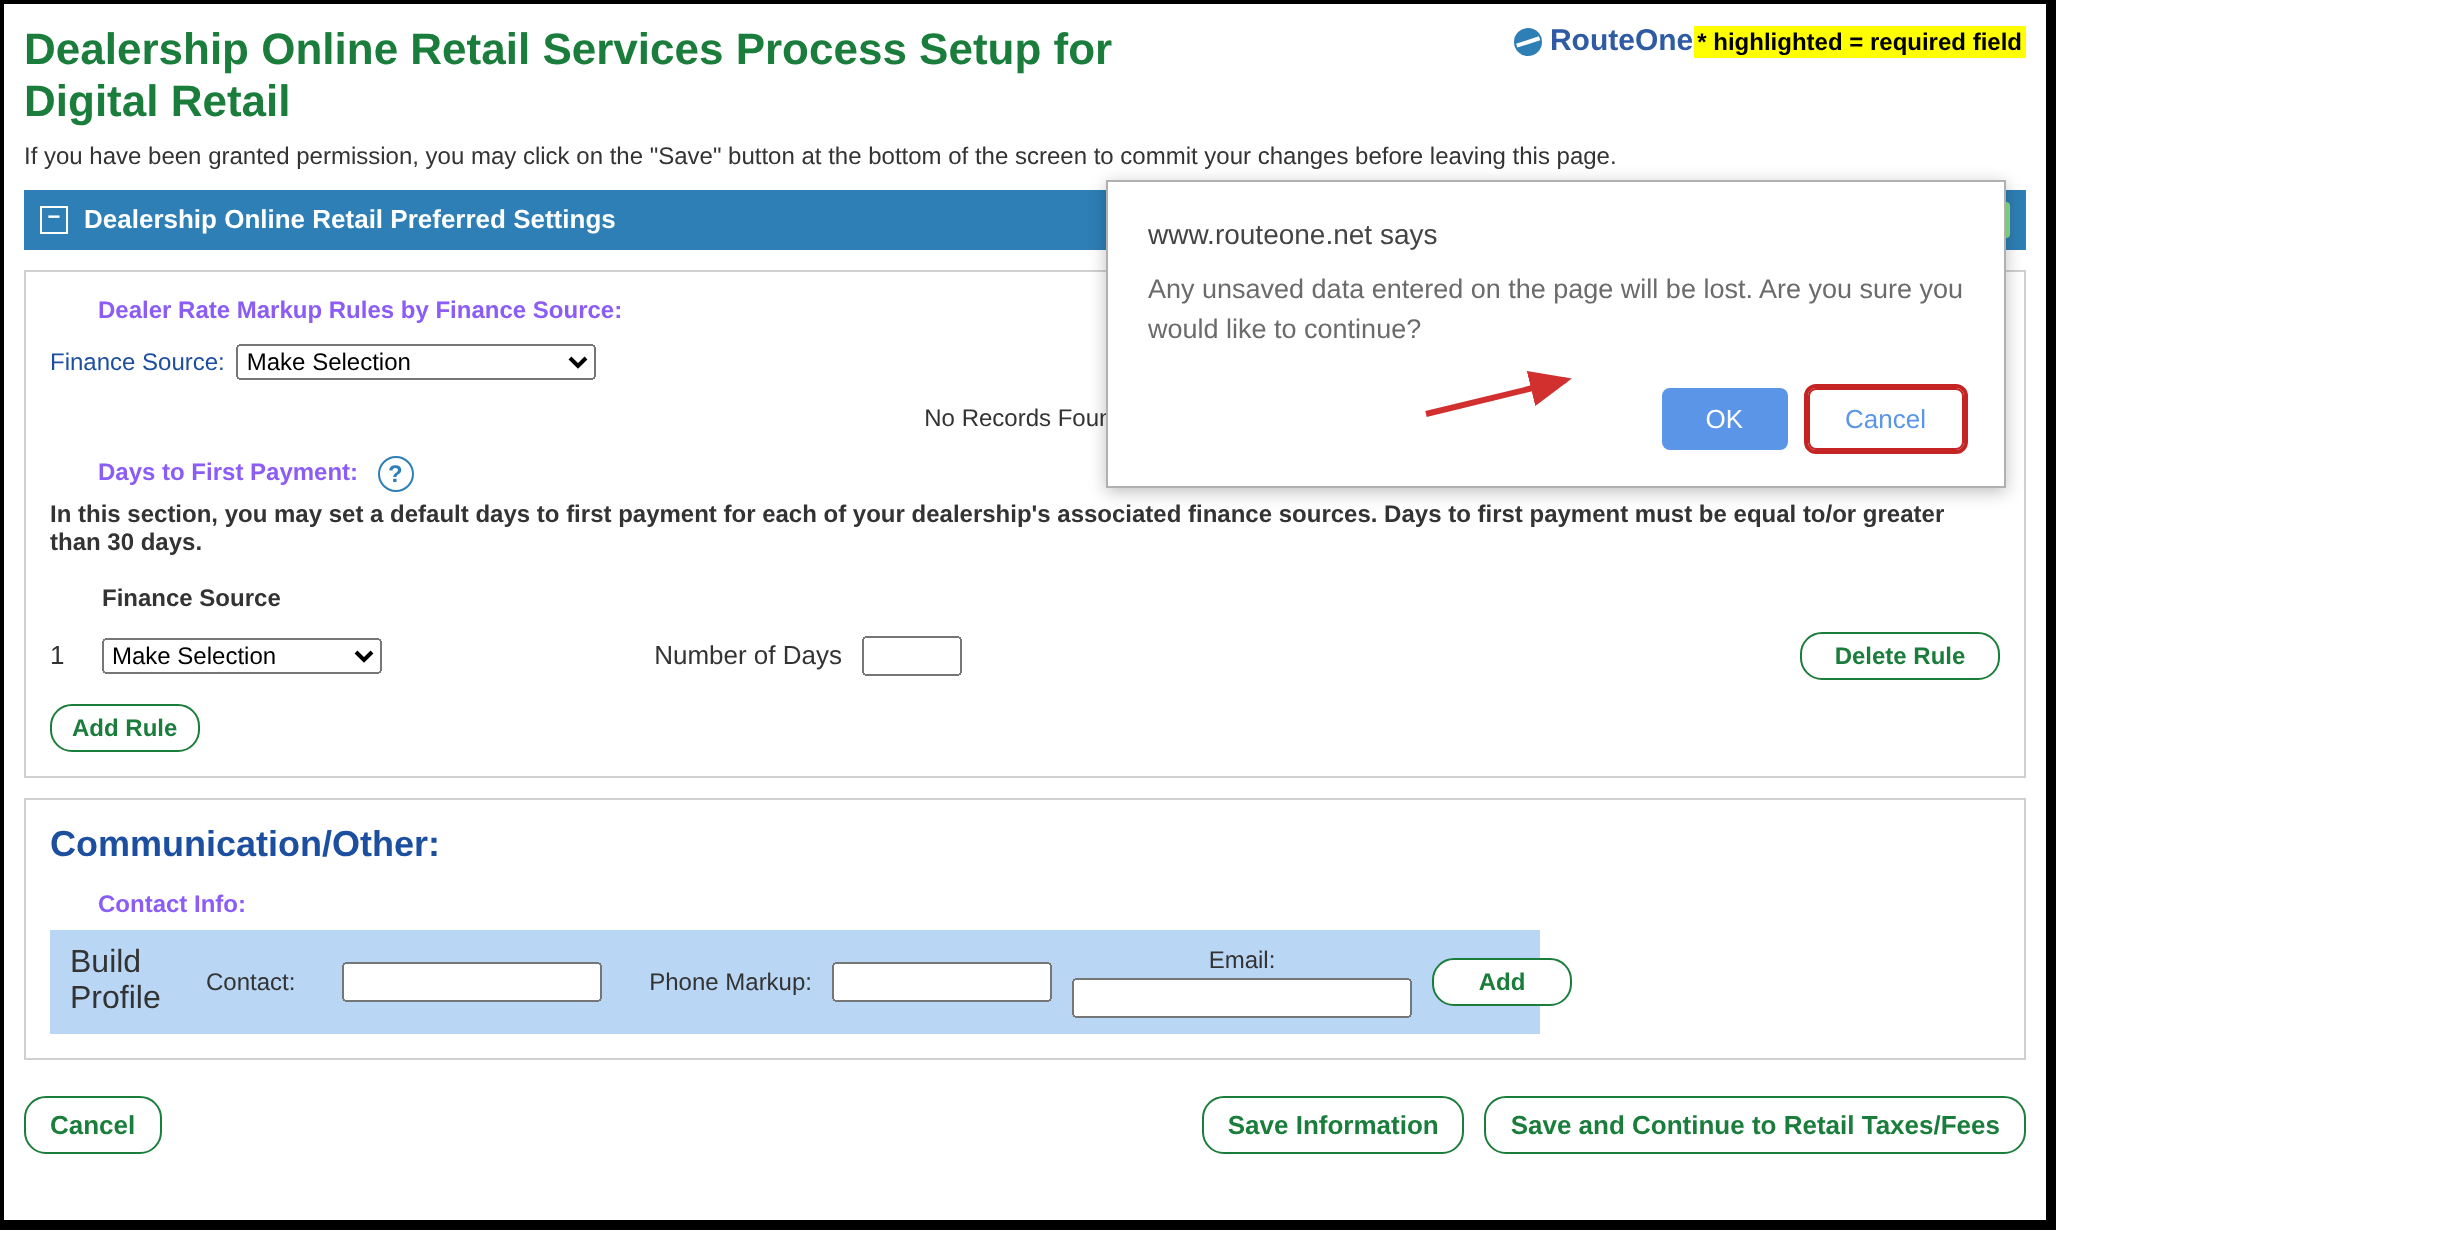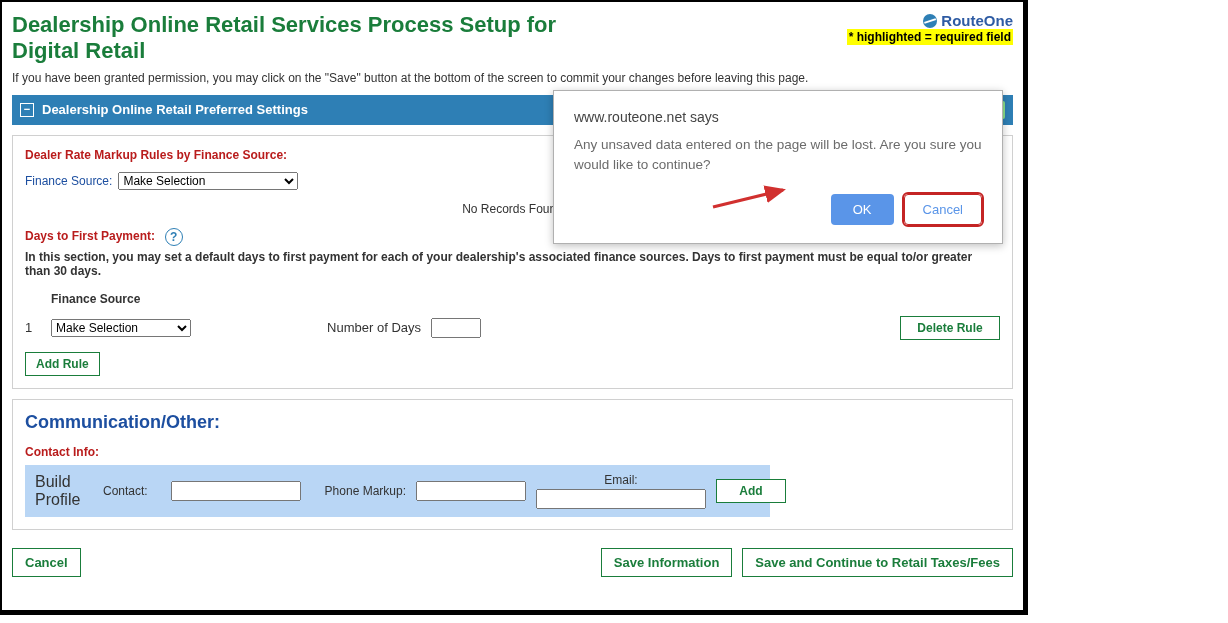--- a/index.html
+++ b/index.html
@@ -18,21 +18,21 @@
     border-bottom-width: 5px;
     padding: 10px;
     position: relative;
     width: 1028px;
     min-height: 615px;
   }
 
   
   .hdrbar { display:flex; justify-content: space-between; align-items:flex-start; }
   .page-title { font-size: 22px; font-weight: 700; color: #1a7d3b; margin:0 0 2px 0; max-width: 560px; line-height:1.2;}
-  .brand { display:flex; flex-direction:column; align-items:flex-end; }
+  .brand { display:flex; flex-direction:row; align-items:flex-end; }
   .brand-row { display:flex; align-items:center; gap:4px; font-weight:700; color:#2e5ba3; font-size:15px;}
   .brand-circle { width:14px; height:14px; border-radius:50%; background:#2e7fb5; display:inline-block; position:relative;}
   .brand-circle:after{ content:""; position:absolute; width:12px; height:1.5px; background:#fff; top:6px; left:1px; transform:rotate(-18deg);}
   .hilite { background: #ffff00; color:#000; font-weight:700; font-size:12px; padding:1px 2px; }
   .instruct { font-size:12px; color:#333; margin-top:4px; }
 
   
   .accordion-head {
     background: #2e7fb5;
     color:#fff;
@@ -42,38 +42,38 @@
     font-weight:700;
   }
   .acc-left{ display:flex; align-items:center; gap:8px;}
   .toggle-box { width:14px; height:14px; border:1px solid #fff; display:flex; align-items:center; justify-content:center; font-size:11px; line-height:11px; background:#2e7fb5; cursor:pointer;}
   .docicon { width:16px; height:18px; background:#8be08b; border-radius:2px; position:relative;}
   .docicon:after{ content:""; position:absolute; inset:3px 3px 3px 3px; border-top:2px solid #0a6a25; border-bottom:2px solid #0a6a25; height:6px;}
   
   
   .panel { border:1px solid #d0d0d0; margin-top:10px; padding:12px; }
   .section-title { color:#1d4fa0; font-weight:700; font-size:18px; margin-bottom:12px;}
-  .subhead { color:#b91c1c; font-weight:700; font-size:12px; }
+  .subhead { color:#8b5cf6; font-weight:700; font-size:12px;margin-left:24px; }
   .lbl-blue { color:#1d4fa0; font-size:12px; }
   
   .row { display:flex; align-items:center; gap:6px; margin-top:10px;}
   select.wide { width:180px; font-size:12px; }
   select.med { width:140px; font-size:12px; }
   .norec { text-align:center; font-size:12px; margin:12px 0;}
   
   .help-icon{ width:18px; height:18px; border-radius:50%; border:1px solid #2e7fb5; display:inline-flex; align-items:center; justify-content:center; color:#2e7fb5; font-weight:700; font-size:12px; margin-left:6px; vertical-align:middle;}
   .desc { font-size:12px; font-weight:700; margin-top:4px;}
   
   .rules-grid { display:grid; grid-template-columns: 16px 160px 200px 60px 1fr 100px; align-items:center; gap:10px; margin-top:10px;}
   .rules-grid-head { display:grid; grid-template-columns: 16px 160px 200px 60px 1fr 100px; gap:10px; margin-top:14px; font-size:12px; font-weight:700;}
   .numinput { width:50px; font-size:12px;}
   
   .btn {
     background:#fff; border:1px solid #1a7d3b; color:#1a7d3b; font-weight:600;
-    border-radius:0; padding:6px 12px; font-size:13px; cursor:pointer;
+    border-radius:11px; padding:6px 12px; font-size:13px; cursor:pointer;
   }
   .btn.small{ padding:4px 10px; font-size:12px;}
   
   
   .contactbar {
     background:#b9d6f5; padding:8px 10px; display:grid;
     grid-template-columns: 58px 58px 130px 95px 110px 1fr 70px;
     align-items:center; gap:10px; margin-top:6px;
     width: 745px;
   }

